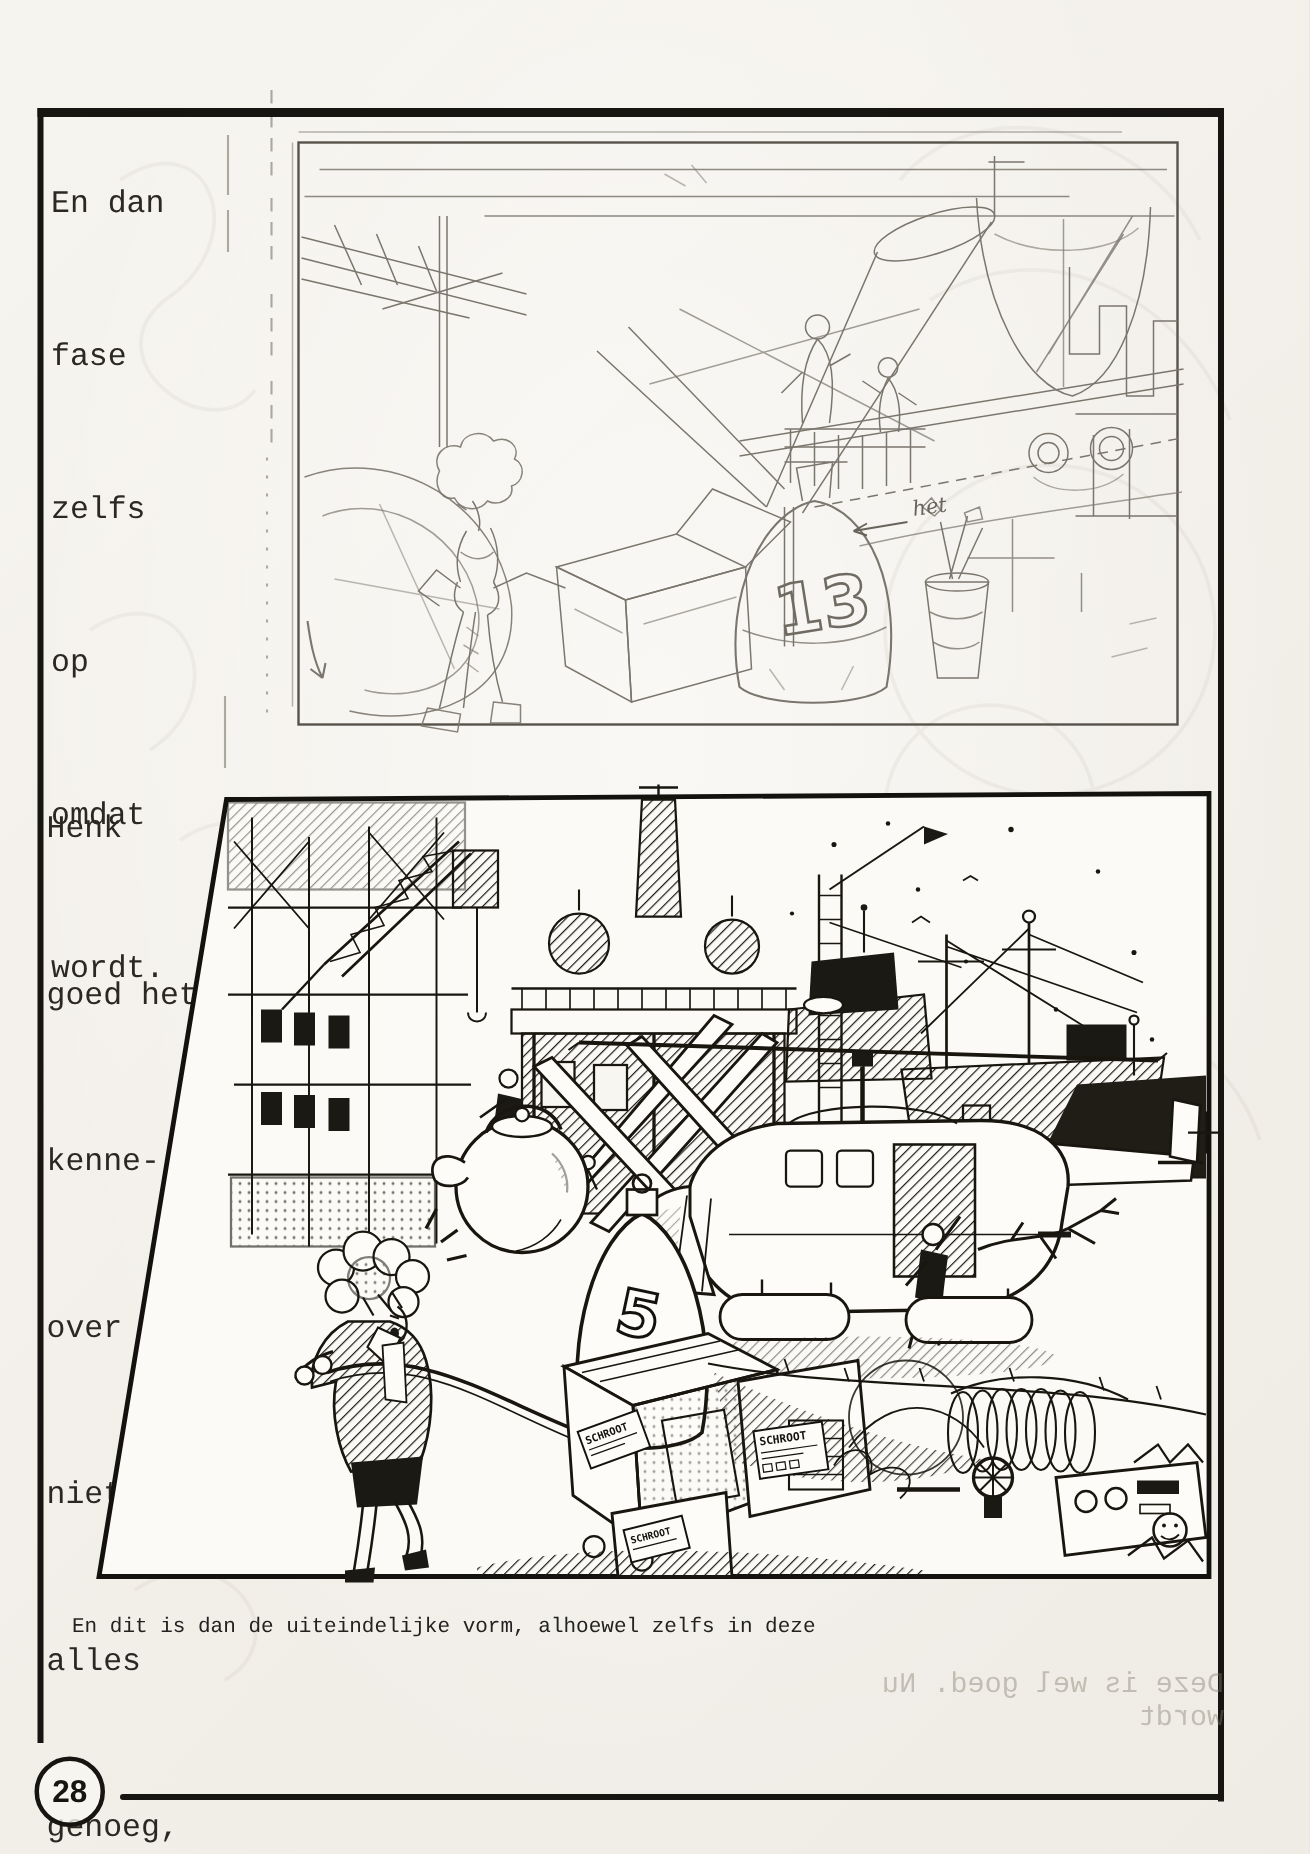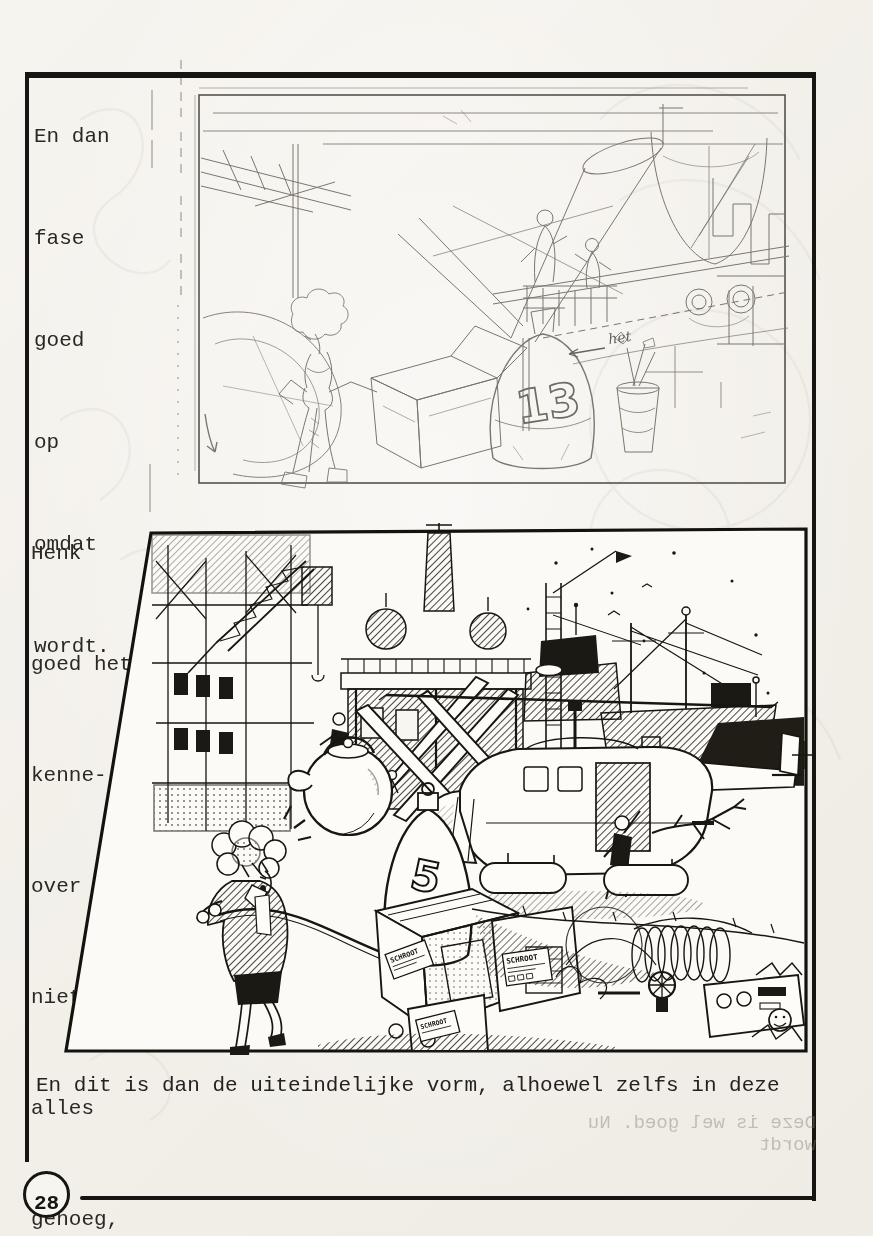--- a/index.html
+++ b/index.html
@@ -18,33 +18,33 @@
   .frame-right  { position:absolute; left:812px; top:72px;   width:4px;   height:1129px; background:#171511; }
   .frame-bottom { position:absolute; left:80px;  top:1196px; width:736px; height:4px;  background:#171511; border-radius:2px; }
   
   .note { position:absolute; font-size:21px; letter-spacing:0; color:#2b2823; white-space:pre; }
   .note-top { left:34px; top:52px;  line-height:34px; }
   .note-mid { left:31px; top:461px; line-height:37px; }
   
   .panel-sketch { position:absolute; left:193px; top:86px;  width:600px; height:405px; }
   .panel-final  { position:absolute; left:56px;  top:523px; width:760px; height:542px; }
   
-  .caption { position:absolute; left:36px; top:1071px; width:762px; font-size:21px; line-height:29.5px; color:#242220; }
+  .caption { position:absolute; left:48px; top:1071px; width:762px; font-size:14px; line-height:29.5px; color:#242220; }
   
   .bleed {
     position:absolute; left:548px; top:1112px; width:268px;
     font-size:19px; color:rgba(132,124,108,.42);
     transform:scaleX(-1); text-align:left; filter:blur(.4px);
   }
   
   .pagenum {
     position:absolute; left:23px; top:1171px; width:47px; height:47px;
     border:3px solid #171511; border-radius:50%;
-    display:flex; align-items:flex-end; justify-content:center;
-    font-family:Liberation Mono, monospace; font-weight:bold; font-size:21px; color:#171511;
+    display:flex; align-items:center; justify-content:center;
+    font-family:Liberation Sans, sans-serif; font-weight:bold; font-size:21px; color:#171511;
     background:rgba(248,246,241,.8);
   }
   .ghosts { position:absolute; left:0; top:0; }
   svg text { user-select:none; }
 </style>
 </head>
 <body>
 
 <div class="page">
 
@@ -70,21 +70,21 @@
   </svg>
 
   <div class="frame-top"></div>
   <div class="frame-left"></div>
   <div class="frame-right"></div>
   <div class="frame-bottom"></div>
 
   <div class="note note-top">
     <div>En dan</div>
     <div>fase</div>
-    <div>goed</div>
+    <div>zelfs</div>
     <div>op</div>
     <div>omdat</div>
     <div>wordt.</div>
   </div>
 
   <div class="note note-mid">
     <div>Henk</div>
     <div>goed het</div>
     <div>kenne-</div>
     <div>over</div>

